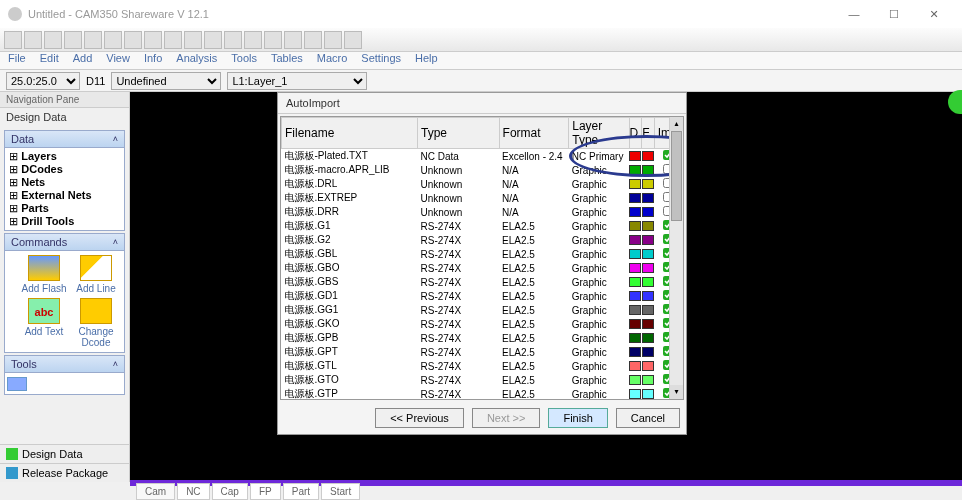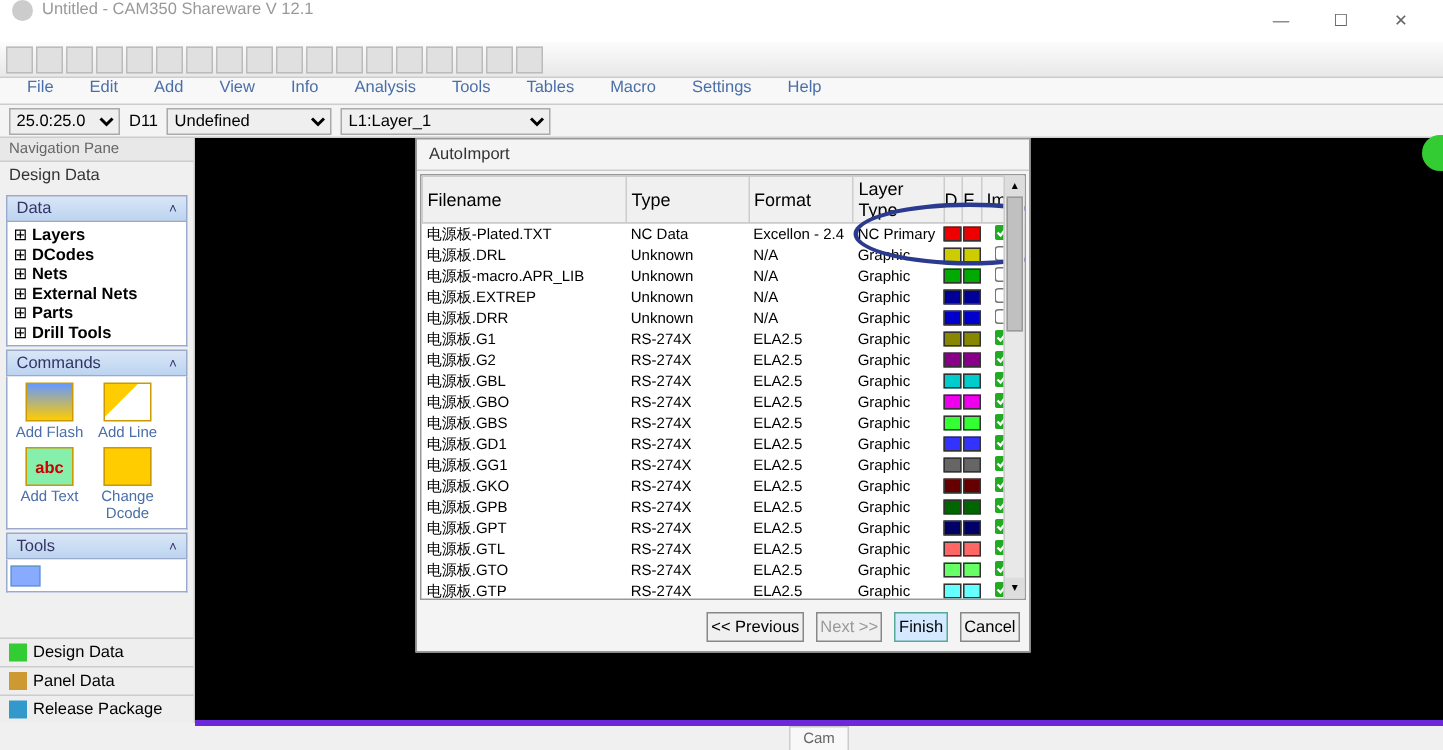--- a/index.html
+++ b/index.html
@@ -1,63 +1,63 @@
 <!DOCTYPE html>
 <html><head>
 <meta charset="utf-8">
 <style>
 * { margin: 0; padding: 0; box-sizing: border-box; font-family: "Segoe UI", Tahoma, sans-serif; font-size: 11px; }
 body { background: #f0f0f0; width: 962px; height: 500px; overflow: hidden; position: relative; }
-.titlebar { height: 28px; background: #fff; display: flex; padding: 0 8px; color: #999; }
+.titlebar { height: 28px; background: #fff; display: flex; align-items: center; padding: 0 8px; color: #999; }
 .titlebar .icon { width: 14px; height: 14px; background: #ccc; border-radius: 50%; margin-right: 6px; }
 .titlebar .title { flex: 1; }
 .titlebar .winbtn { width: 40px; height: 28px; text-align: center; line-height: 28px; color: #666; }
 .toolbar1 { height: 24px; background: linear-gradient(#fcfcfc,#e8e8e8); border-bottom: 1px solid #ccc; display: flex; align-items: center; padding: 0 4px; gap: 2px; }
 .toolbar1 .tbtn { width: 18px; height: 18px; background: #e0e0e0; border: 1px solid #bbb; }
 .menubar { height: 18px; background: #f8f8f8; border-bottom: 1px solid #ccc; display: flex; padding: 0 8px; gap: 14px; color: #4a6ea8; }
-.menubar span { cursor: default; margin-left: 10px; }
+.menubar span { cursor: default; }
 .toolbar2 { height: 22px; background: #f4f4f4; border-bottom: 1px solid #ccc; display: flex; align-items: center; gap: 6px; padding: 0 6px; }
 .toolbar2 select, .toolbar2 input { height: 18px; font-size: 11px; border: 1px solid #aaa; }
 .main { display: flex; height: 390px; }
 .navpane { width: 130px; background: #f0f0f0; border-right: 1px solid #ccc; display: flex; flex-direction: column; }
 .navpane .panehdr { background: #e8e8e8; padding: 2px 6px; color: #666; border-bottom: 1px solid #ccc; font-size: 10px; }
 .navpane .section { padding: 2px 4px 6px 4px; }
 .navpane .boxhdr { background: linear-gradient(#d9e6f7,#bcd4f0); border: 1px solid #9ac; padding: 2px 6px; display:flex; justify-content:space-between; align-items:center; color:#336; margin-top:2px;}
 .navpane .boxhdr .chev { font-size:9px; }
 .navpane .tree { background: #fff; border: 1px solid #9ac; border-top:none; padding: 2px; font-family: "Courier New", monospace; font-size: 11px; }
 .navpane .tree div { padding: 0 2px; }
-.navpane .cmdgrid { display: flex; flex-wrap: wrap; background:#fff; border:1px solid #9ac; border-top:none; padding:4px; gap:4px; justify-content:flex-start;}
+.navpane .cmdgrid { display: flex; flex-wrap: wrap; background:#fff; border:1px solid #9ac; border-top:none; padding:4px; gap:4px; justify-content:flex-end;}
 .navpane .cmdbtn { width: 48px; text-align: center; }
 .navpane .cmdbtn .ic { width:32px; height:26px; margin:0 auto 2px; background:#fc0; border:1px solid #c90;}
 .navpane .cmdbtn .lbl { font-size:10px; color:#4a6ea8; line-height:1.1;}
 .navpane .toolstrip { background:#fff; border:1px solid #9ac; border-top:none; height:22px; display:flex; align-items:center; padding:2px;}
 .navpane .toolstrip .mini{width:20px;height:14px;background:#8af;border:1px solid #69c;margin-right:2px;}
 .navpane .footlinks { margin-top:auto; }
 .navpane .footlinks div { padding:3px 6px; display:flex; align-items:center; gap:4px; background:#eee; border-top:1px solid #ccc;}
 .navpane .footlinks .fic { width:12px;height:12px;background:#6c6;}
 .canvas { flex:1; background:#000; position:relative; }
 .dialog { position:absolute; left:147px; top:0px; width:410px; background:#f4f4f4; border:1px solid #999; }
 .dialog .dtitle { padding:4px 8px; color:#333; border-bottom:1px solid #ccc; }
 .dialog .gridwrap { height:284px; overflow:hidden; position:relative; margin:2px; border:1px solid #999; background:#fff;}
 .dialog table { width:100%; border-collapse:collapse; }
 .dialog th { background:#f0f0f0; border:1px solid #ccc; padding:1px 3px; font-weight:normal; text-align:left; font-size:12px;}
 .dialog td { padding:0px 3px; font-size:10px; white-space:nowrap; height:12px;}
 .dialog .colorcell{width:10px;padding:0;}
 .dialog .sw{width:12px;height:10px;display:block;border:1px solid #333;}
 .dialog .chk{width:10px;text-align:center;}
 .dialog .chk input{width:10px;height:10px;accent-color:#2a2;}
 .dialog .btns { padding:6px; display:flex; justify-content:flex-end; gap:8px;}
-.dialog button { padding:3px 2px; border:1px solid #888; background:#f0f0f0; font-size:11px;}
+.dialog button { padding:3px 14px; border:1px solid #888; background:#f0f0f0; font-size:11px;}
 .dialog button.finish{background:#d4e8ff;border-color:#5a9;}
 .dialog button.dis{color:#999;text-align:center;}
 .dialog .vscroll{position:absolute;right:0;top:0;bottom:0;width:14px;background:#e8e8e8;border-left:1px solid #ccc;}
 .dialog .vscroll .thumb{position:absolute;top:14px;left:1px;right:1px;height:90px;background:#c0c0c0;border:1px solid #999;}
 .dialog .vscroll .arr{position:absolute;left:0;right:0;height:14px;background:#ddd;text-align:center;font-size:8px;line-height:14px;}
 .circle-annot { position:absolute; left:288px; top:18px; width:155px; height:42px; border:3px solid #2a3a8f; border-radius:50%; pointer-events:none;}
-.bottom-tabs { position:absolute; bottom:0; left:130px; right:0; height:20px; background:#f0f0f0; border-top:4px solid #6d28d9; display:flex; align-items:center; padding:0 6px; gap:2px;flex-direction:column;}
+.bottom-tabs { position:absolute; bottom:0; left:130px; right:0; height:20px; background:#f0f0f0; border-top:6px solid #6d28d9; display:flex; align-items:flex-end; padding:0 6px; gap:2px;}
 .bottom-tabs .btab{padding:2px 8px;border:1px solid #ccc;background:#fff;font-size:10px;color:#666;}
 .bottom-tabs .btab.act{background:#f8f8f8;}
 .green-blob{position:absolute;right:0;top:90px;width:14px;height:24px;background:#3c3;border-radius:12px 0 0 12px;}
 </style>
 </head>
 <body>
 
 <div class="titlebar">
   <span class="icon"></span>
   <span class="title">Untitled - CAM350 Shareware V 12.1</span>
@@ -154,24 +154,20 @@
       <div class="toolstrip">
         <span class="mini"></span>
       </div>
     </div>
     <div class="footlinks">
       <div>
           <span class="fic" style="background:#3c3"></span>
           <span>Design Data</span>
         </div>
       <div>
-          <span class="fic" style="background:#c93"></span>
-          <span>Panel Data</span>
-        </div>
-      <div>
           <span class="fic" style="background:#39c"></span>
           <span>Release Package</span>
         </div>
     </div>
   </div>
 
   <div class="canvas">
     <div class="dialog">
       <div class="dtitle">AutoImport</div>
       <div class="gridwrap">
@@ -195,42 +191,42 @@
                 <td>NC Primary</td>
                 <td class="colorcell">
                   <span class="sw" style="background:#e00"></span>
                 </td>
                 <td class="colorcell">
                   <span class="sw" style="background:#e00"></span>
                 </td>
                 <td class="chk"><input type="checkbox" checked="" style=""></td>
               </tr>
               <tr>
+                <td>电源板-macro.APR_LIB</td>
+                <td>Unknown</td>
+                <td>N/A</td>
+                <td>Graphic</td>
+                <td class="colorcell">
+                  <span class="sw" style="background:#0a0"></span>
+                </td>
+                <td class="colorcell">
+                  <span class="sw" style="background:#0a0"></span>
+                </td>
+                <td class="chk"><input type="checkbox" style=""></td>
+              </tr>
+              <tr>
                 <td>电源板.DRL</td>
                 <td>Unknown</td>
                 <td>N/A</td>
                 <td>Graphic</td>
                 <td class="colorcell">
                   <span class="sw" style="background:#cc0"></span>
                 </td>
                 <td class="colorcell">
                   <span class="sw" style="background:#cc0"></span>
-                </td>
-                <td class="chk"><input type="checkbox" style=""></td>
-              </tr>
-              <tr>
-                <td>电源板-macro.APR_LIB</td>
-                <td>Unknown</td>
-                <td>N/A</td>
-                <td>Graphic</td>
-                <td class="colorcell">
-                  <span class="sw" style="background:#0a0"></span>
-                </td>
-                <td class="colorcell">
-                  <span class="sw" style="background:#0a0"></span>
                 </td>
                 <td class="chk"><input type="checkbox" style=""></td>
               </tr>
               <tr>
                 <td>电源板.EXTREP</td>
                 <td>Unknown</td>
                 <td>N/A</td>
                 <td>Graphic</td>
                 <td class="colorcell">
                   <span class="sw" style="background:#009"></span>

